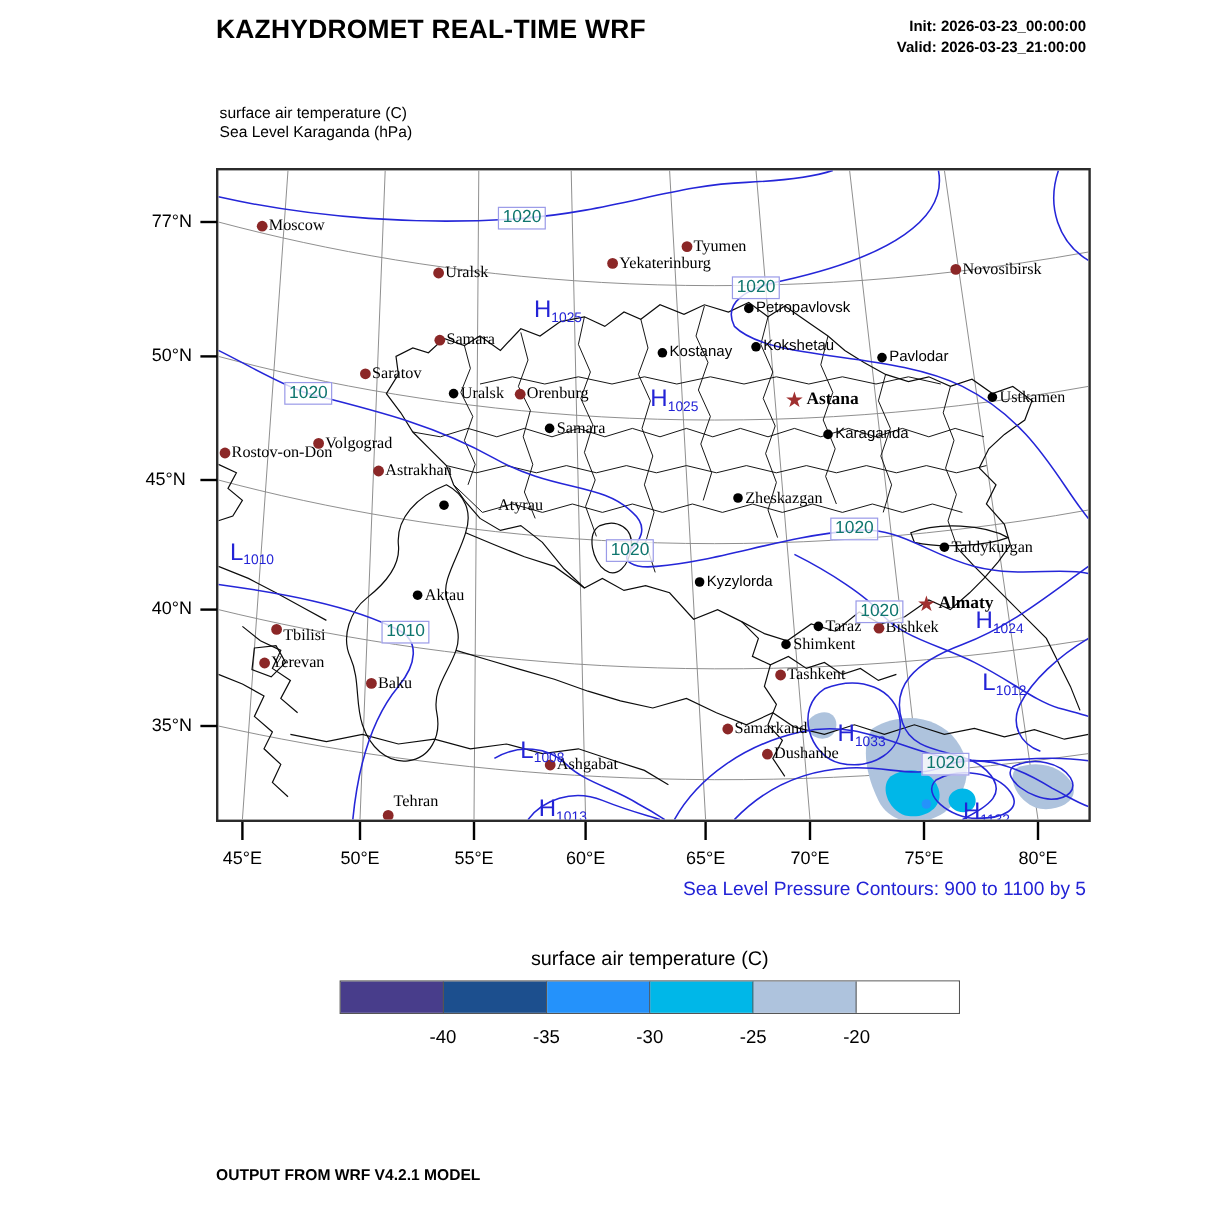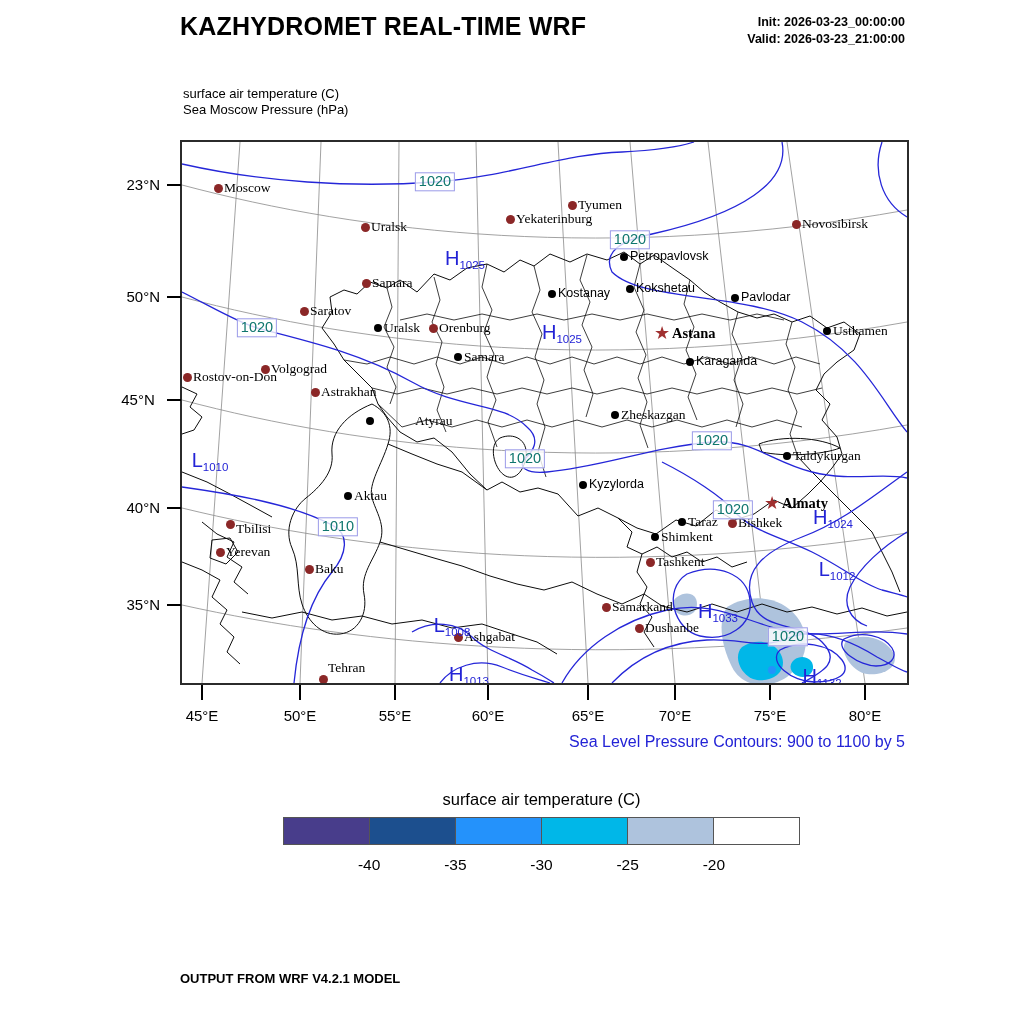--- a/index.html
+++ b/index.html
@@ -1,19 +1,19 @@
 <!DOCTYPE html>
 <html><head>
 <meta charset="utf-8">
 <style>
   html,body{margin:0;padding:0;background:#ffffff;}
   body{width:1024px;height:1024px;position:relative;font-family:"Liberation Sans",sans-serif;color:#000;overflow:hidden;}
   .abs{position:absolute;}
   
-  #title{left:180px;top:12px;font-size:25px;font-weight:bold;letter-spacing:0.2px;}
+  #title{left:180px;top:12px;font-size:22px;font-weight:bold;letter-spacing:0.2px;}
   #initvalid{right:119px;top:14px;text-align:right;font-size:12.5px;font-weight:bold;line-height:1.35;}
   #subtitle{left:183px;top:86px;font-size:13px;line-height:1.25;}
   
   #map-frame{left:180px;top:140px;width:729px;height:545px;border:2px solid #2b2b2b;box-sizing:border-box;background:#fff;}
   #map-svg{left:182px;top:142px;width:725px;height:541px;}
   #map-layers{left:182px;top:142px;width:705px;height:541px;overflow:hidden;}
   .city{position:absolute;}
   .dot{position:absolute;border-radius:50%;}
   .dot.red{width:9px;height:9px;background:#8b2727;}
   .dot.black{width:8px;height:8px;background:#000;}
@@ -41,21 +41,21 @@
 </head>
 <body>
 
 <div class="abs" id="title">KAZHYDROMET REAL-TIME WRF</div>
 <div class="abs" id="initvalid">
   <div>Init: 2026-03-23_00:00:00</div>
   <div>Valid: 2026-03-23_21:00:00</div>
 </div>
 <div class="abs" id="subtitle">
   <div>surface air temperature   (C)</div>
-  <div>Sea Moscow Pressure   (hPa)</div>
+  <div>Sea Level Karaganda   (hPa)</div>
 </div>
 
 <div class="abs" id="map-frame"></div>
 <svg class="abs" id="map-svg" viewBox="0 0 725 541" width="725" height="541">
 
   <g stroke="#8a8a8a" stroke-width="0.8" fill="none">
     <path d="M0,43 C180,91 430,121 725,68"></path>
     <path d="M0,155 C180,203 430,233 725,180"></path>
     <path d="M0,258 C180,306 430,336 725,283"></path>
     <path d="M0,366 C180,410 430,438 725,391"></path>
@@ -295,21 +295,21 @@
     <div class="hl" style="left: 536px; top: 471px;"><span class="big">H</span><span class="sub">1033</span></div>
     <div class="hl" style="left: 287px; top: 534px;"><span class="big">H</span><span class="sub">1013</span></div>
     <div class="hl" style="left: 640px; top: 536px;"><span class="big">H</span><span class="sub">1132</span></div>
     <div class="hl" style="left: 28px; top: 320px;"><span class="big">L</span><span class="sub">1010</span></div>
     <div class="hl" style="left: 655px; top: 429px;"><span class="big">L</span><span class="sub">1012</span></div>
     <div class="hl" style="left: 270px; top: 485px;"><span class="big">L</span><span class="sub">1008</span></div>
   </div>
 
 <div id="axes">
     <div class="abs tick-h" style="left: 167px; top: 184px;"></div>
-    <div class="abs axlabel" style="left: 116px; top: 176px; width: 44px; text-align: right;">23°N</div>
+    <div class="abs axlabel" style="left: 116px; top: 176px; width: 44px; text-align: right;">77°N</div>
     <div class="abs tick-h" style="left: 167px; top: 296px;"></div>
     <div class="abs axlabel" style="left: 116px; top: 288px; width: 44px; text-align: right;">50°N</div>
     <div class="abs tick-h" style="left: 167px; top: 399px;"></div>
     <div class="abs axlabel" style="left: 116px; top: 391px; width: 44px; text-align: center;">45°N</div>
     <div class="abs tick-h" style="left: 167px; top: 507px;"></div>
     <div class="abs axlabel" style="left: 116px; top: 499px; width: 44px; text-align: right;">40°N</div>
     <div class="abs tick-h" style="left: 167px; top: 604px;"></div>
     <div class="abs axlabel" style="left: 116px; top: 596px; width: 44px; text-align: right;">35°N</div>
     <div class="abs tick-v" style="left: 201px; top: 685px;"></div>
     <div class="abs axlabel" style="left: 202px; top: 707px; transform: translateX(-50%);">45°E</div>

